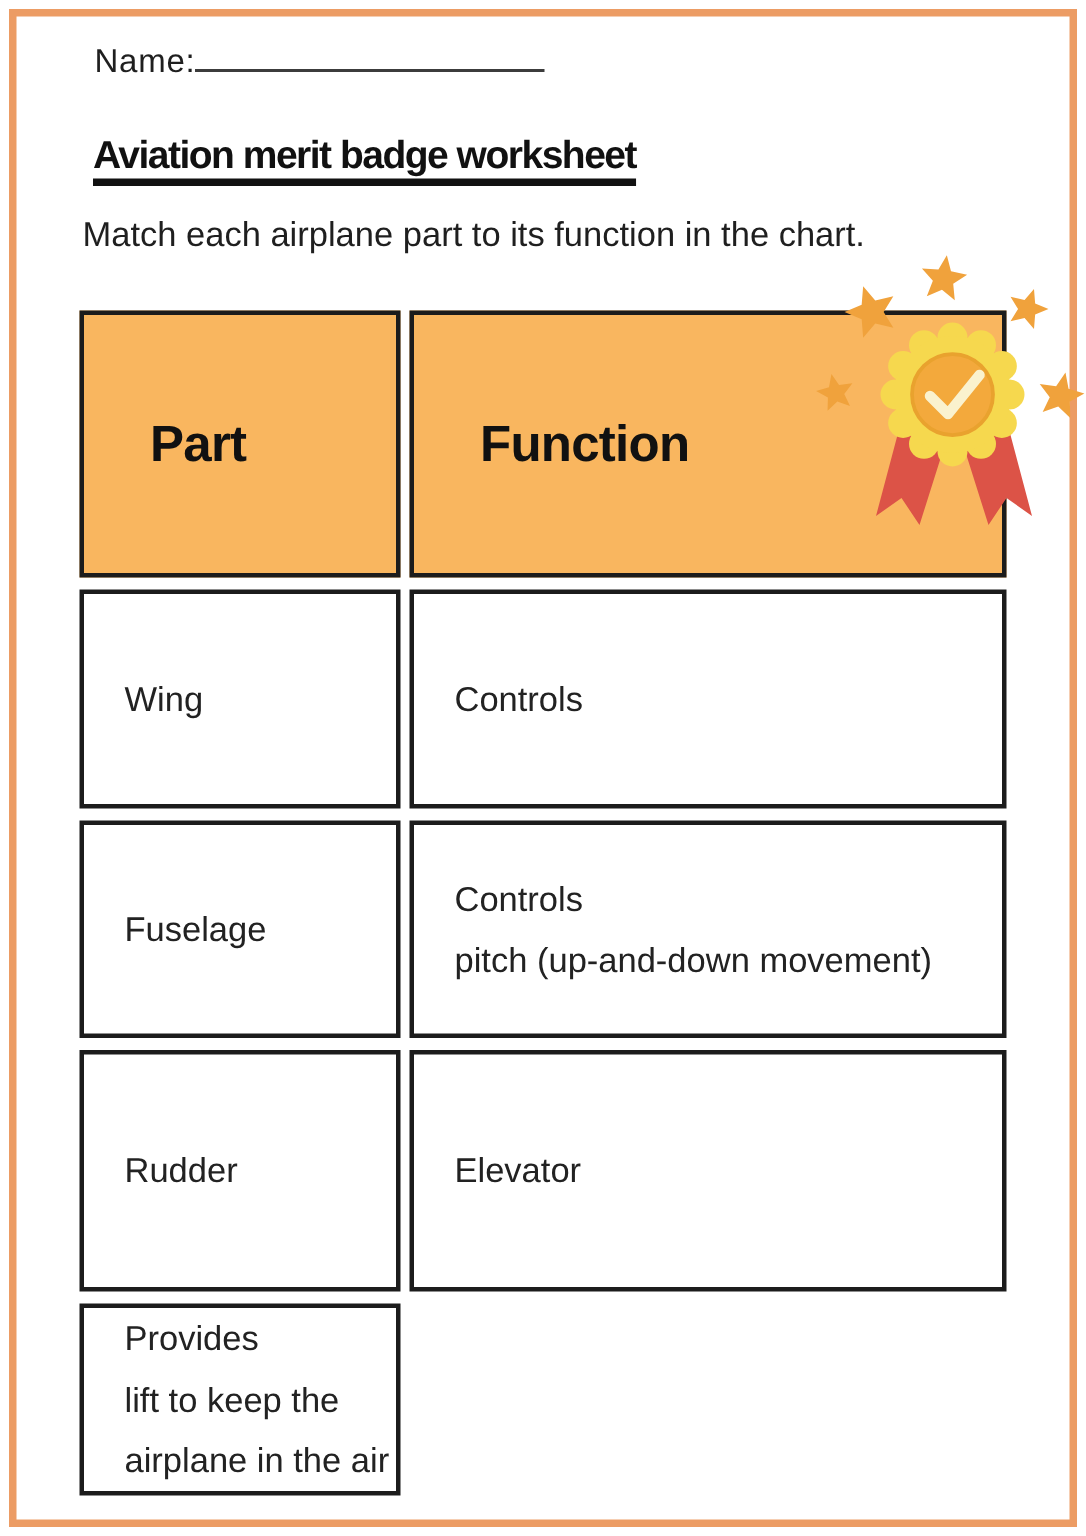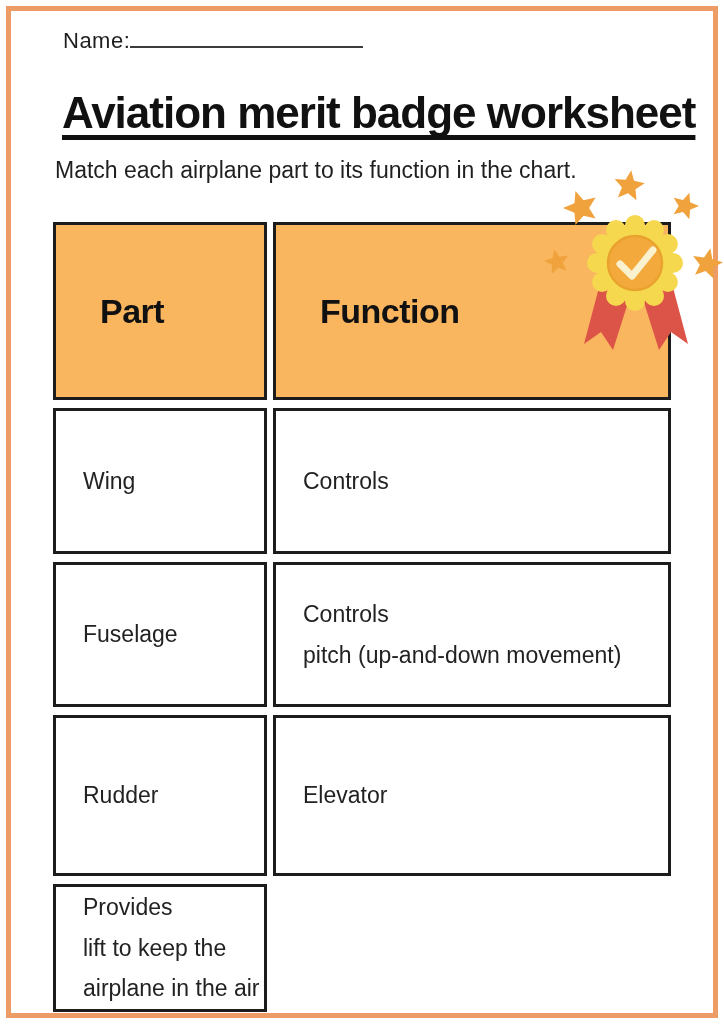--- a/index.html
+++ b/index.html
@@ -28,42 +28,42 @@
   .name-line {
     display: inline-block;
     width: 233px;
     border-bottom: 2px solid #3c3c3c;
   }
   .title {
     position: absolute;
     left: 62px;
     top: 88px;
     width: 600px;
-    font-size: 44px;
+    font-size: 26px;
     font-weight: bold;
     letter-spacing: -1px;
     white-space: nowrap;
     color: #111;
     text-decoration: underline;
     text-decoration-thickness: 5px;
     text-underline-offset: 7px;
     text-decoration-skip-ink: none;
   }
   .subtitle {
     position: absolute;
     left: 55px;
-    top: 157px;
+    top: 143px;
     font-size: 23px;
     color: #1f1f1f;
     white-space: nowrap;
   }
   .match-table {
     position: absolute;
     left: 53px;
-    top: 222px;
+    top: 207px;
     width: 538px;
     display: grid;
     grid-template-columns: 214px 398px;
     grid-template-rows: 178px 146px 145px 161px 128px;
     column-gap: 6px;
     row-gap: 8px;
   }
   .cell {
     border: 3px solid #1c1c1c;
     background: #ffffff;

